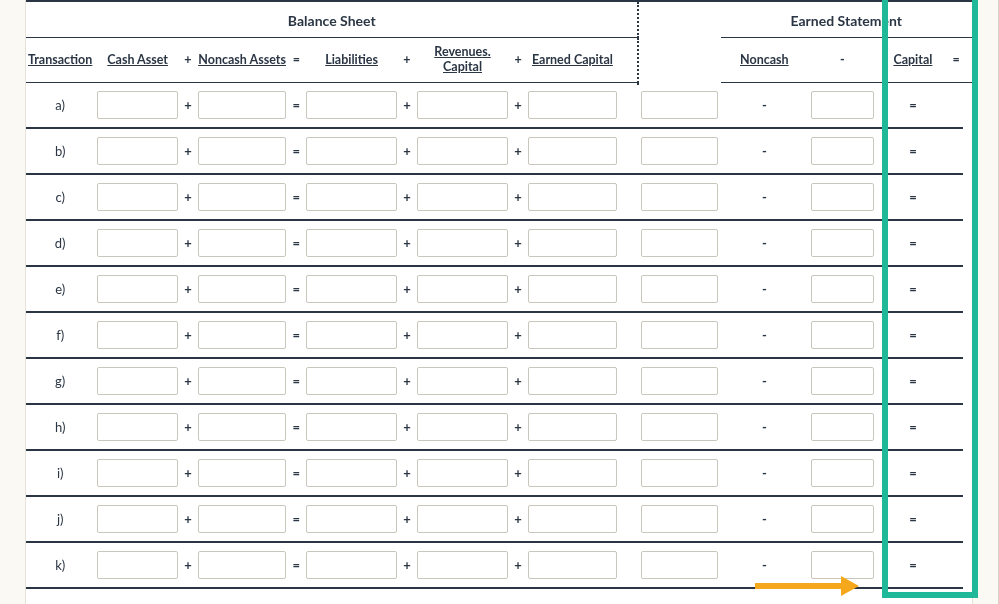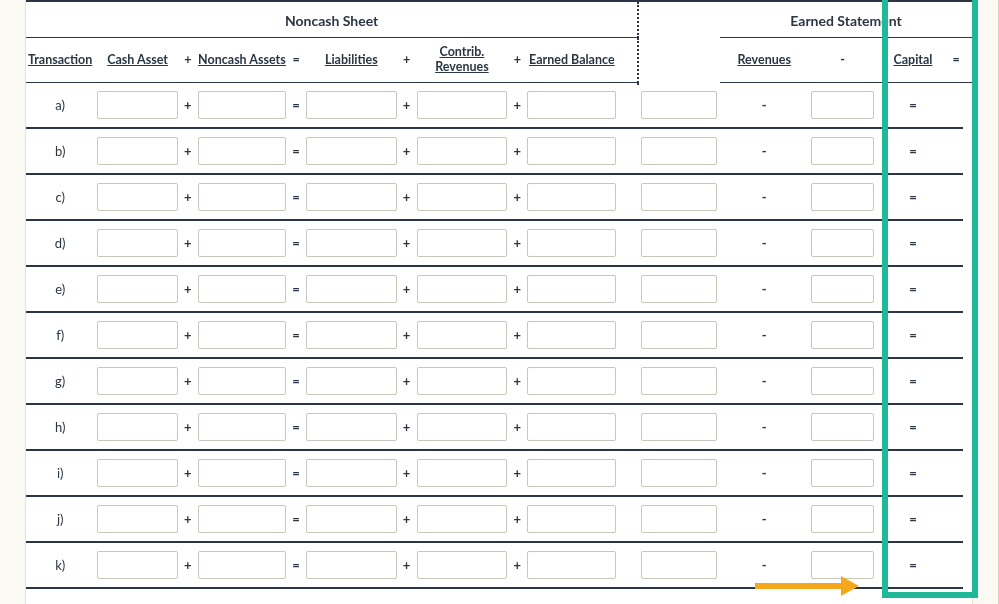--- a/index.html
+++ b/index.html
@@ -138,45 +138,45 @@
   <div class="inner">
 
     <table class="table">
       <tbody>
 
         <tr class="hdr-sep">
             <td colspan="18"></td>
           </tr>
 
         <tr class="section-row">
-          <td class="bs" colspan="12">Noncash Sheet</td>
+          <td class="bs" colspan="12">Balance Sheet</td>
           <td class="vdiv" rowspan="999"></td>
           <td class="is" colspan="5">Earned Statement</td>
         </tr>
 
         <tr class="thin-sep">
             <td colspan="12"></td>
             <td colspan="5"></td>
           </tr>
 
         <tr class="col-row">
           <td class="c-trans"><span class="u">Transaction</span></td>
           <td class="c-cash"><span class="u">Cash Asset</span></td>
           <td class="op">+</td>
           <td class="c-noncash"><span class="u">Noncash Assets</span></td>
           <td class="op">=</td>
           <td class="c-liab"><span class="u">Liabilities</span></td>
           <td class="op">+</td>
-          <td class="c-contrib"><span class="u">Contrib. Revenues</span></td>
+          <td class="c-contrib"><span class="u">Revenues. Capital</span></td>
           <td class="op">+</td>
-          <td class="c-earned"><span class="u">Earned Balance</span></td>
+          <td class="c-earned"><span class="u">Earned Capital</span></td>
           <td class="op"></td>
           <td style="width:6px"></td>
 
-          <td class="c-rev"><span class="u">Revenues</span></td>
+          <td class="c-rev"><span class="u">Noncash</span></td>
           <td class="op">-</td>
           <td class="c-exp"><span class="u">Capital</span></td>
           <td class="op">=</td>
           <td class="c-net"></td>
         </tr>
 
         <tr class="thin-sep">
             <td colspan="12"></td>
             <td colspan="5"></td>
           </tr>

